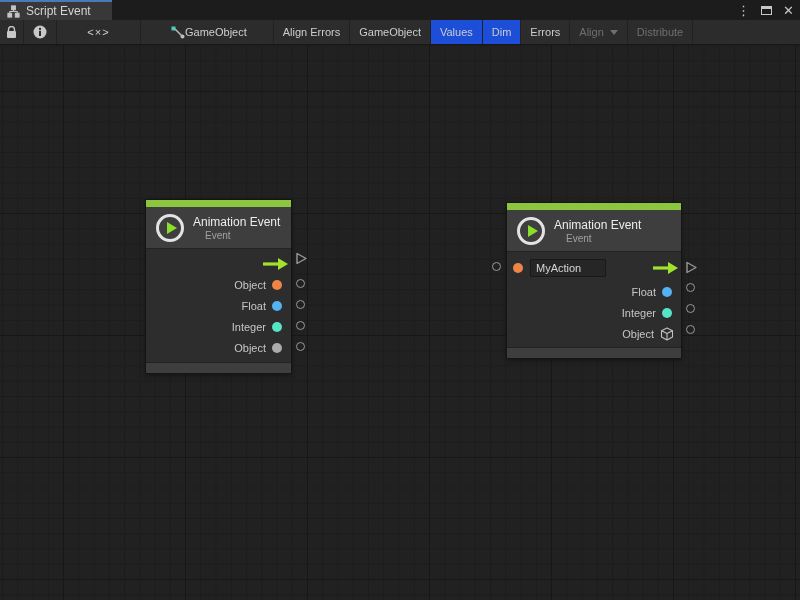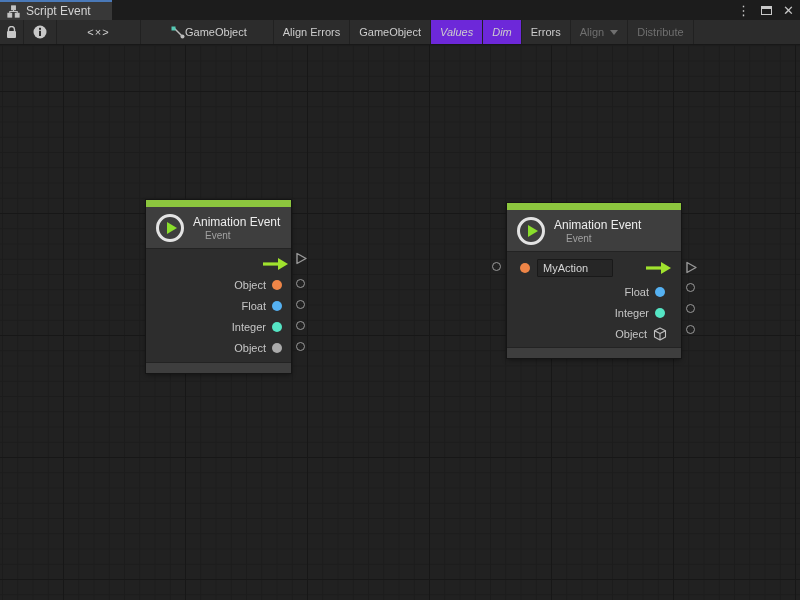--- a/index.html
+++ b/index.html
@@ -16,21 +16,21 @@
   .kebab { color:#c8c8c8; font-size:13px; line-height:1; }
   .maxbox { display:inline-block; width:11px; height:9px; border:1px solid #c8c8c8; border-top:3px solid #c8c8c8; }
   .closex { color:#c8c8c8; font-size:13px; line-height:1; }
 
   
   .toolbar { position:absolute; left:0; top:20px; width:800px; height:25px; background:#2c2c2c;
              border-bottom:1px solid #181818; display:flex; align-items:stretch; overflow:hidden; }
   .tb-btn { display:flex; align-items:center; justify-content:center; padding:0 9px;
             border-right:1px solid #212121; color:#cdcdcd; font-size:11px; white-space:nowrap; flex:0 0 auto; }
   .tb-btn.first { border-left:1px solid #212121; }
-  .tb-btn.active { background:#6d28d9;font-style:italic; }
+  .tb-btn.active { background:#1d4ed8; }
   .tb-btn.disabled { color:#6f6f6f;align-items:center; }
   .tb-gap { flex:0 0 auto; }
   .varglyph { font-size:11px; letter-spacing:1px; color:#cfcfcf; }
   .go-chip { display:flex; align-items:center; padding:0 8px; flex:0 0 auto; }
   .go-label { font-size:11px; color:#cfcfcf; }
   .zoom-group { display:flex; align-items:center; gap:7px; padding:0 8px; flex:0 0 auto; }
   .zoom-label { font-size:11px; color:#bdbdbd; }
   .slider { position:relative; width:92px; height:12px; }
   .slider-track { position:absolute; left:0; right:0; top:5px; height:2px; background:#7a7a7a; }
   .slider-handle { position:absolute; right:2px; top:0.5px; width:11px; height:11px; border-radius:50%; background:#989898; }
@@ -209,21 +209,21 @@
       <div class="n-top"></div>
       <div class="n-head">
         <div class="play-badge">
           <div class="play-tri"></div>
         </div>
         <div class="n-titles">
           <span class="n-title">Animation Event</span>
           <span class="n-sub">Event</span>
         </div>
       </div>
-      <div class="n-body" style="padding:3px 7px">
+      <div class="n-body" style="padding:3px 0">
         <div class="row1">
           <span class="dot" style="background-color: rgb(238, 133, 71);"></span>
           <input class="namefield" type="text" value="MyAction" style="">
           <span class="arrow-wrap">
             <svg width="25" height="12" viewBox="0 0 25 12">
               <rect x="0" y="4.4" width="15" height="3.2" fill="#a0e22e"></rect>
               <path d="M15 0 L25 6 L15 12 Z" fill="#a0e22e"></path>
             </svg>
           </span>
         </div>

